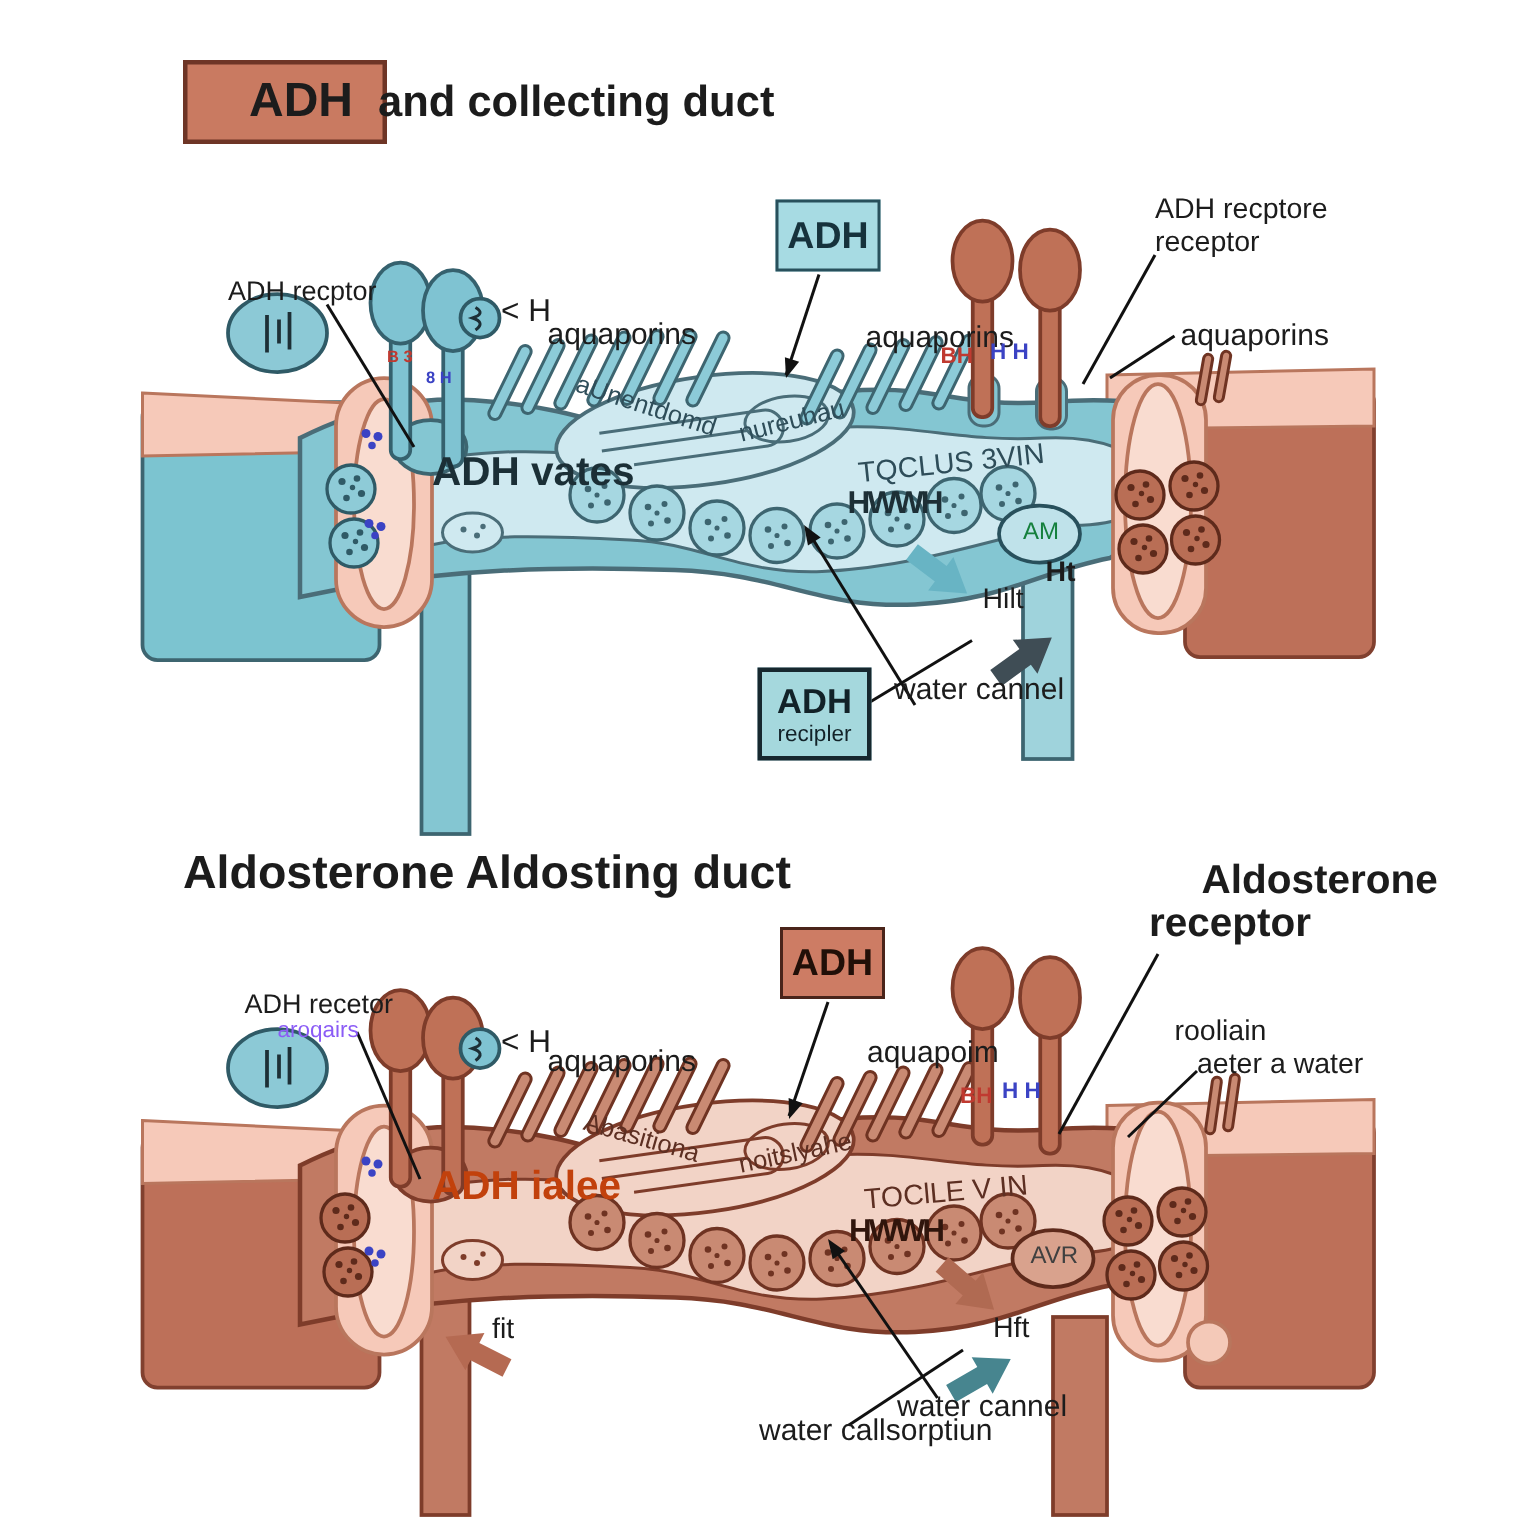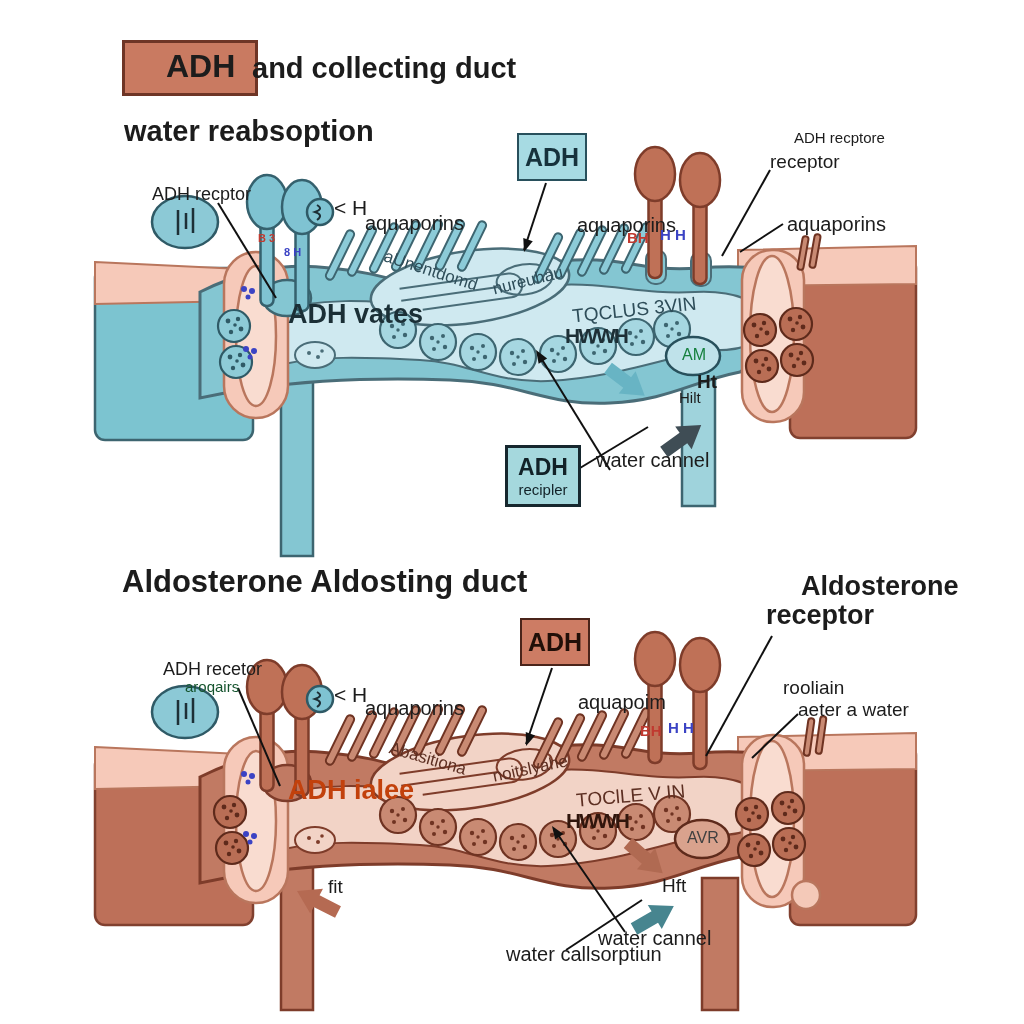--- a/index.html
+++ b/index.html
@@ -301,53 +301,52 @@
     <use href="#thinhead" transform="translate(552,826) rotate(-124)"></use>
     <use href="#fat" transform="translate(628,843) rotate(41)" style="color:#b06a52"></use>
     <use href="#fat" transform="translate(634,929) rotate(-30)" style="color:#47858f"></use>
     <use href="#fat" transform="translate(338,912) rotate(-153)" style="color:#b56a52"></use>
   </g>
 </svg>
 
   <div class="red-box"></div>
   <div class="lbl bold" style="left:166px;top:50px;font-size:32px;">ADH</div>
   <div class="lbl bold" style="left:252px;top:53px;font-size:29px;">and collecting duct</div>
-  <div class="lbl bold" style="left:124px;top:116px;font-size:29px;">water reabsoption</div>
   <div class="adh-box-blue">ADH</div>
   <div class="lbl" style="left:152px;top:185px;font-size:18px;">ADH recptor</div>
   <div class="lbl" style="left:334px;top:197px;font-size:21px;">&lt; H</div>
   <div class="lbl" style="left:365px;top:213px;font-size:20px;">aquaporins</div>
   <div class="lbl" style="left:577px;top:215px;font-size:20px;">aquaporins</div>
-  <div class="lbl" style="left:770px;top:130px;font-size:15px;margin-left:24px;">ADH recptore</div>
+  <div class="lbl" style="left:770px;top:130px;font-size:19px;">ADH recptore</div>
   <div class="lbl" style="left:770px;top:152px;font-size:19px;">receptor</div>
   <div class="lbl" style="left:787px;top:214px;font-size:20px;">aquaporins</div>
   <div class="lbl bold" style="left:288px;top:300px;font-size:27px;color:#1b2f36;">ADH vates</div>
   <div class="lbl" style="left:382px;top:262px;font-size:17px;color:#2e4d59;transform:rotate(18deg);">aUnentdomd</div>
   <div class="lbl" style="left:492px;top:272px;font-size:17px;color:#2e4d59;transform:rotate(-14deg);">nureuhau</div>
   <div class="lbl" style="left:572px;top:300px;font-size:19px;color:#2e4d59;transform:rotate(-6deg);">TQCLUS 3VIN</div>
   <div class="lbl bold" style="left:565px;top:325px;font-size:21px;letter-spacing:-2px;color:#1d2f36;">HWWH</div>
   <div class="lbl" style="left:679px;top:347px;font-size:16px;width:30px;text-align:center;color:#15803d;">AM</div>
   <div class="lbl bold" style="left:697px;top:372px;font-size:19px;">Ht</div>
-  <div class="lbl" style="left:655px;top:390px;font-size:15px;margin-left:24px;">Hilt</div>
+  <div class="lbl" style="left:655px;top:390px;font-size:19px;">Hilt</div>
   <div class="recbox">
     <div class="bold" style="font-size:23px;">ADH</div>
     <div style="font-size:15px;text-align:center;">recipler</div>
   </div>
   <div class="lbl" style="left:596px;top:450px;font-size:20px;">water cannel</div>
   <div class="lbl bold" style="left:627px;top:230px;font-size:15px;color:#c03a30;">BH</div>
   <div class="lbl bold" style="left:660px;top:227px;font-size:15px;color:#3b43c4;">H H</div>
   <div class="lbl bold" style="left:258px;top:233px;font-size:11px;color:#c03a30;">B 3</div>
   <div class="lbl bold" style="left:284px;top:231px;font-size:11px;color:#3b43c4;margin-top:16px;">8 H</div>
 
   <div class="lbl bold" style="left:122px;top:566px;font-size:31px;">Aldosterone Aldosting duct</div>
   <div class="lbl bold" style="left:766px;top:572px;font-size:27px;margin-left:35px;">Aldosterone</div>
   <div class="lbl bold" style="left:766px;top:601px;font-size:27px;">receptor</div>
   <div class="adh-box-salmon">ADH</div>
   <div class="lbl" style="left:163px;top:660px;font-size:18px;">ADH recetor</div>
-  <div class="lbl" style="left:185px;top:679px;font-size:15px;color:#14532d;">aroqairs</div>
+  <div class="lbl" style="left:185px;top:679px;font-size:15px;color:#8b5cf6;">aroqairs</div>
   <div class="lbl" style="left:334px;top:684px;font-size:21px;">&lt; H</div>
   <div class="lbl" style="left:365px;top:698px;font-size:20px;">aquaporins</div>
   <div class="lbl" style="left:578px;top:692px;font-size:20px;">aquapoim</div>
   <div class="lbl" style="left:783px;top:678px;font-size:19px;">rooliain</div>
   <div class="lbl" style="left:798px;top:700px;font-size:19px;">aeter a water</div>
   <div class="lbl bold" style="left:288px;top:776px;font-size:27px;color:#c2410c;">ADH ialee</div>
   <div class="lbl" style="left:388px;top:750px;font-size:17px;color:#5d2f22;transform:rotate(16deg);">Abasitiona</div>
   <div class="lbl" style="left:492px;top:760px;font-size:17px;color:#5d2f22;transform:rotate(-12deg);">noitslyahe</div>
   <div class="lbl" style="left:576px;top:786px;font-size:19px;color:#5d2f22;transform:rotate(-5deg);">TOClLE V IN</div>
   <div class="lbl bold" style="left:566px;top:810px;font-size:21px;letter-spacing:-2px;color:#30150c;">HWWH</div>

